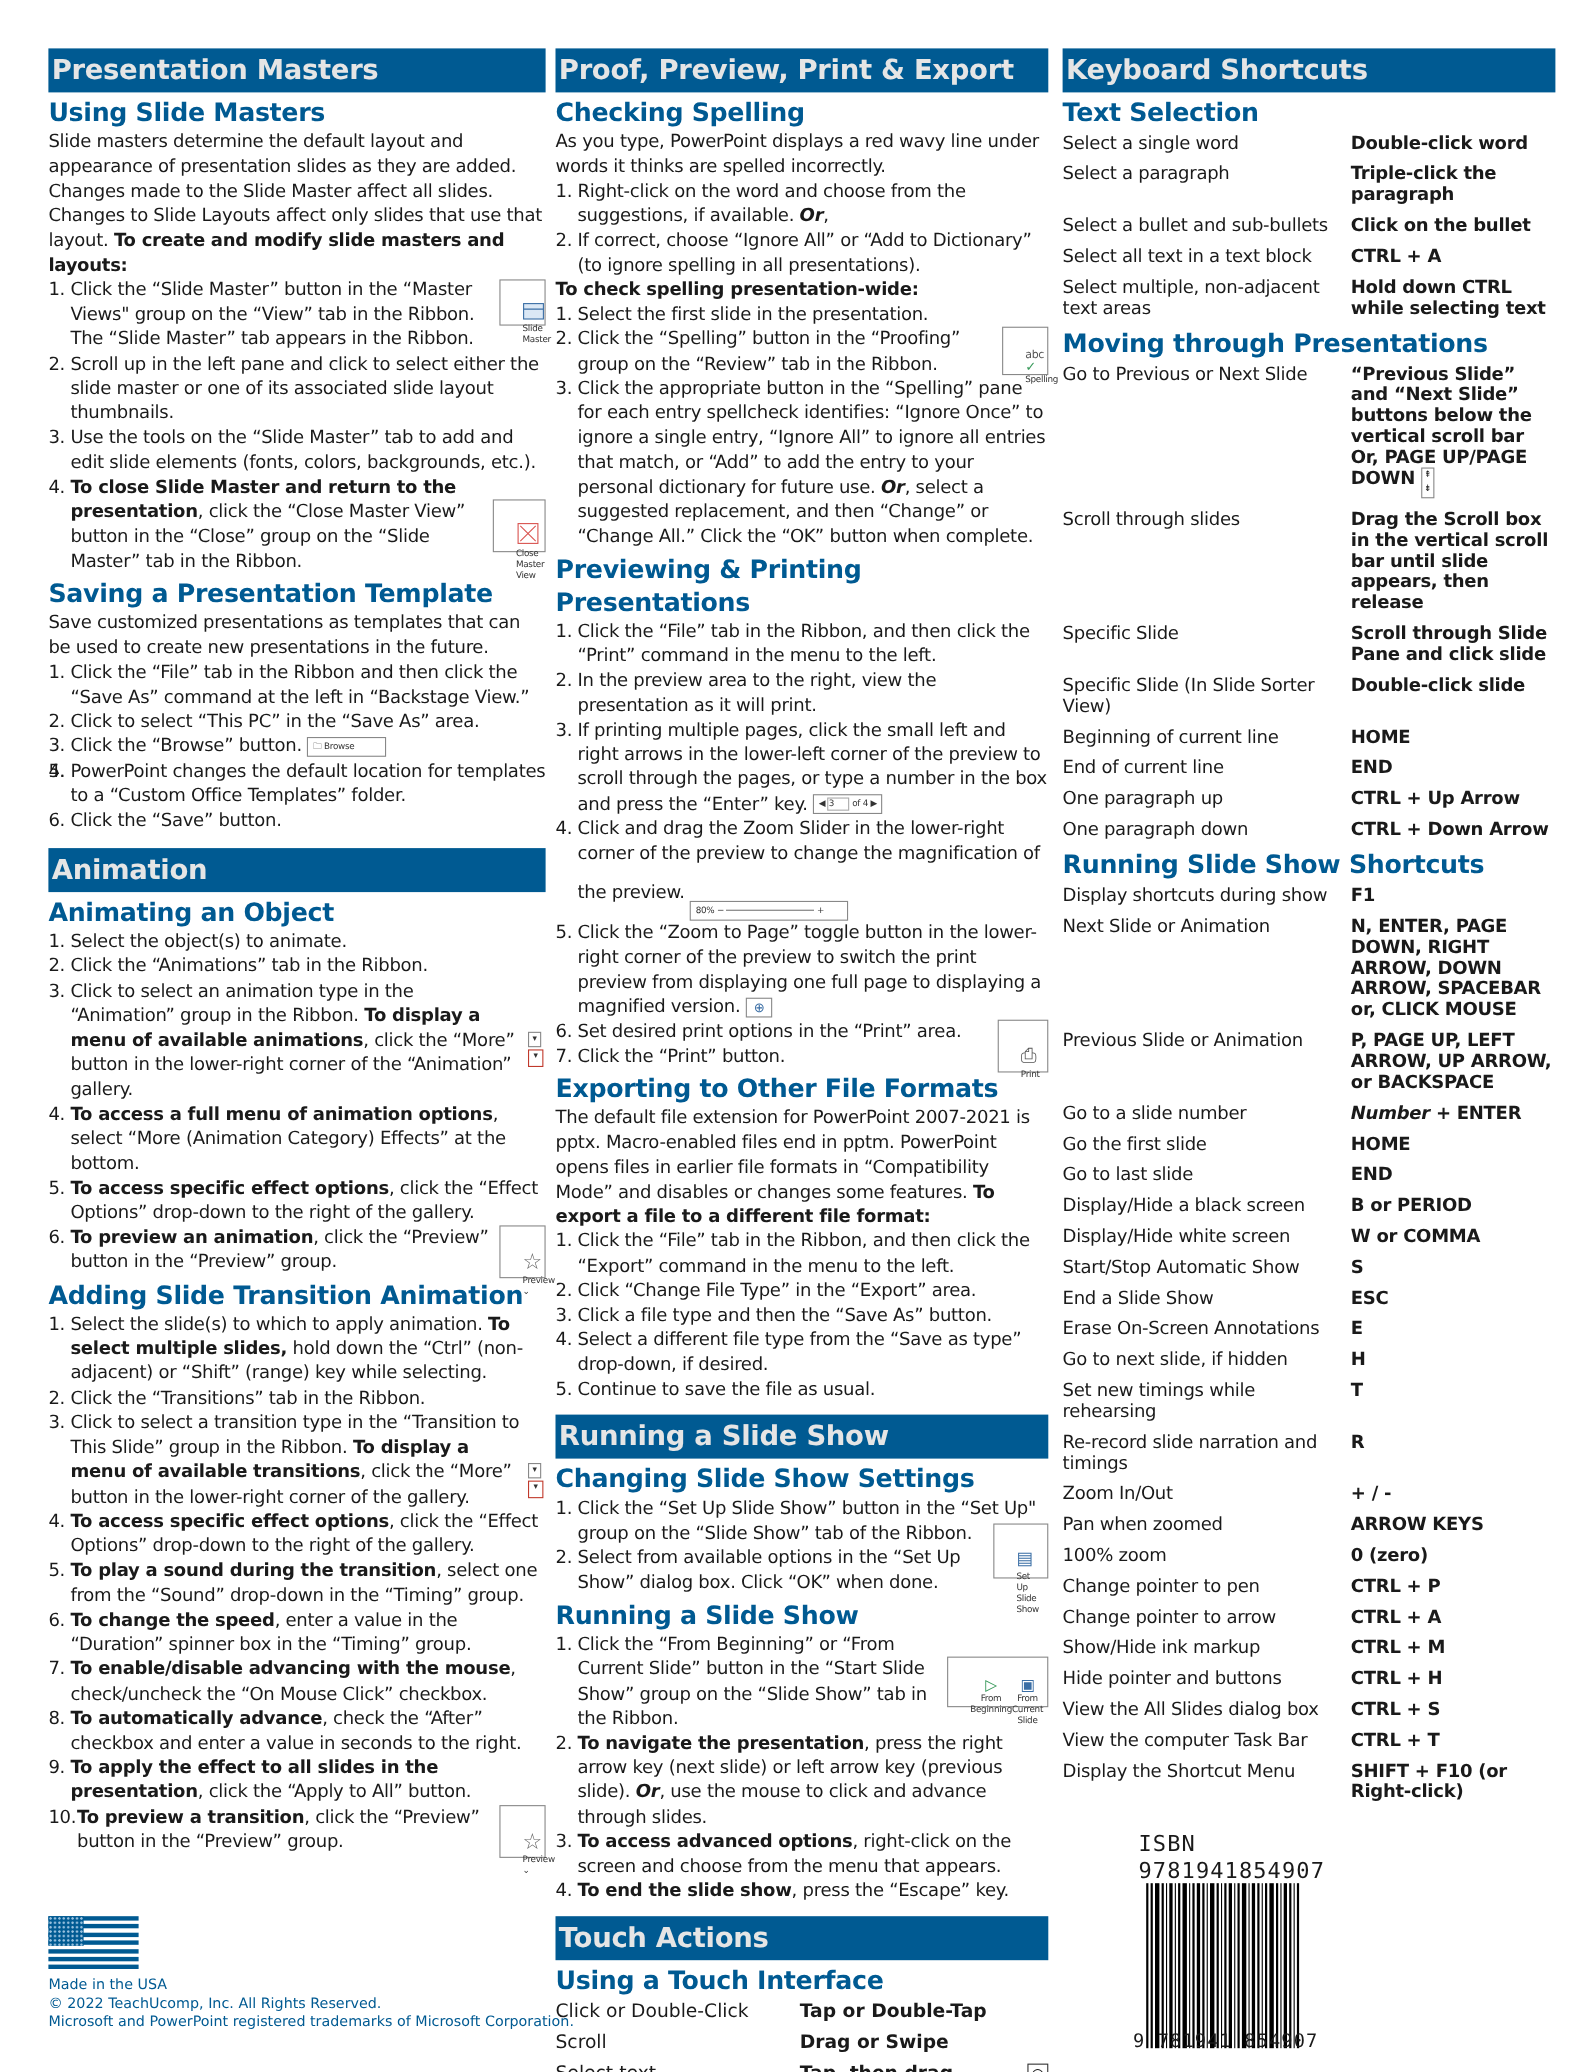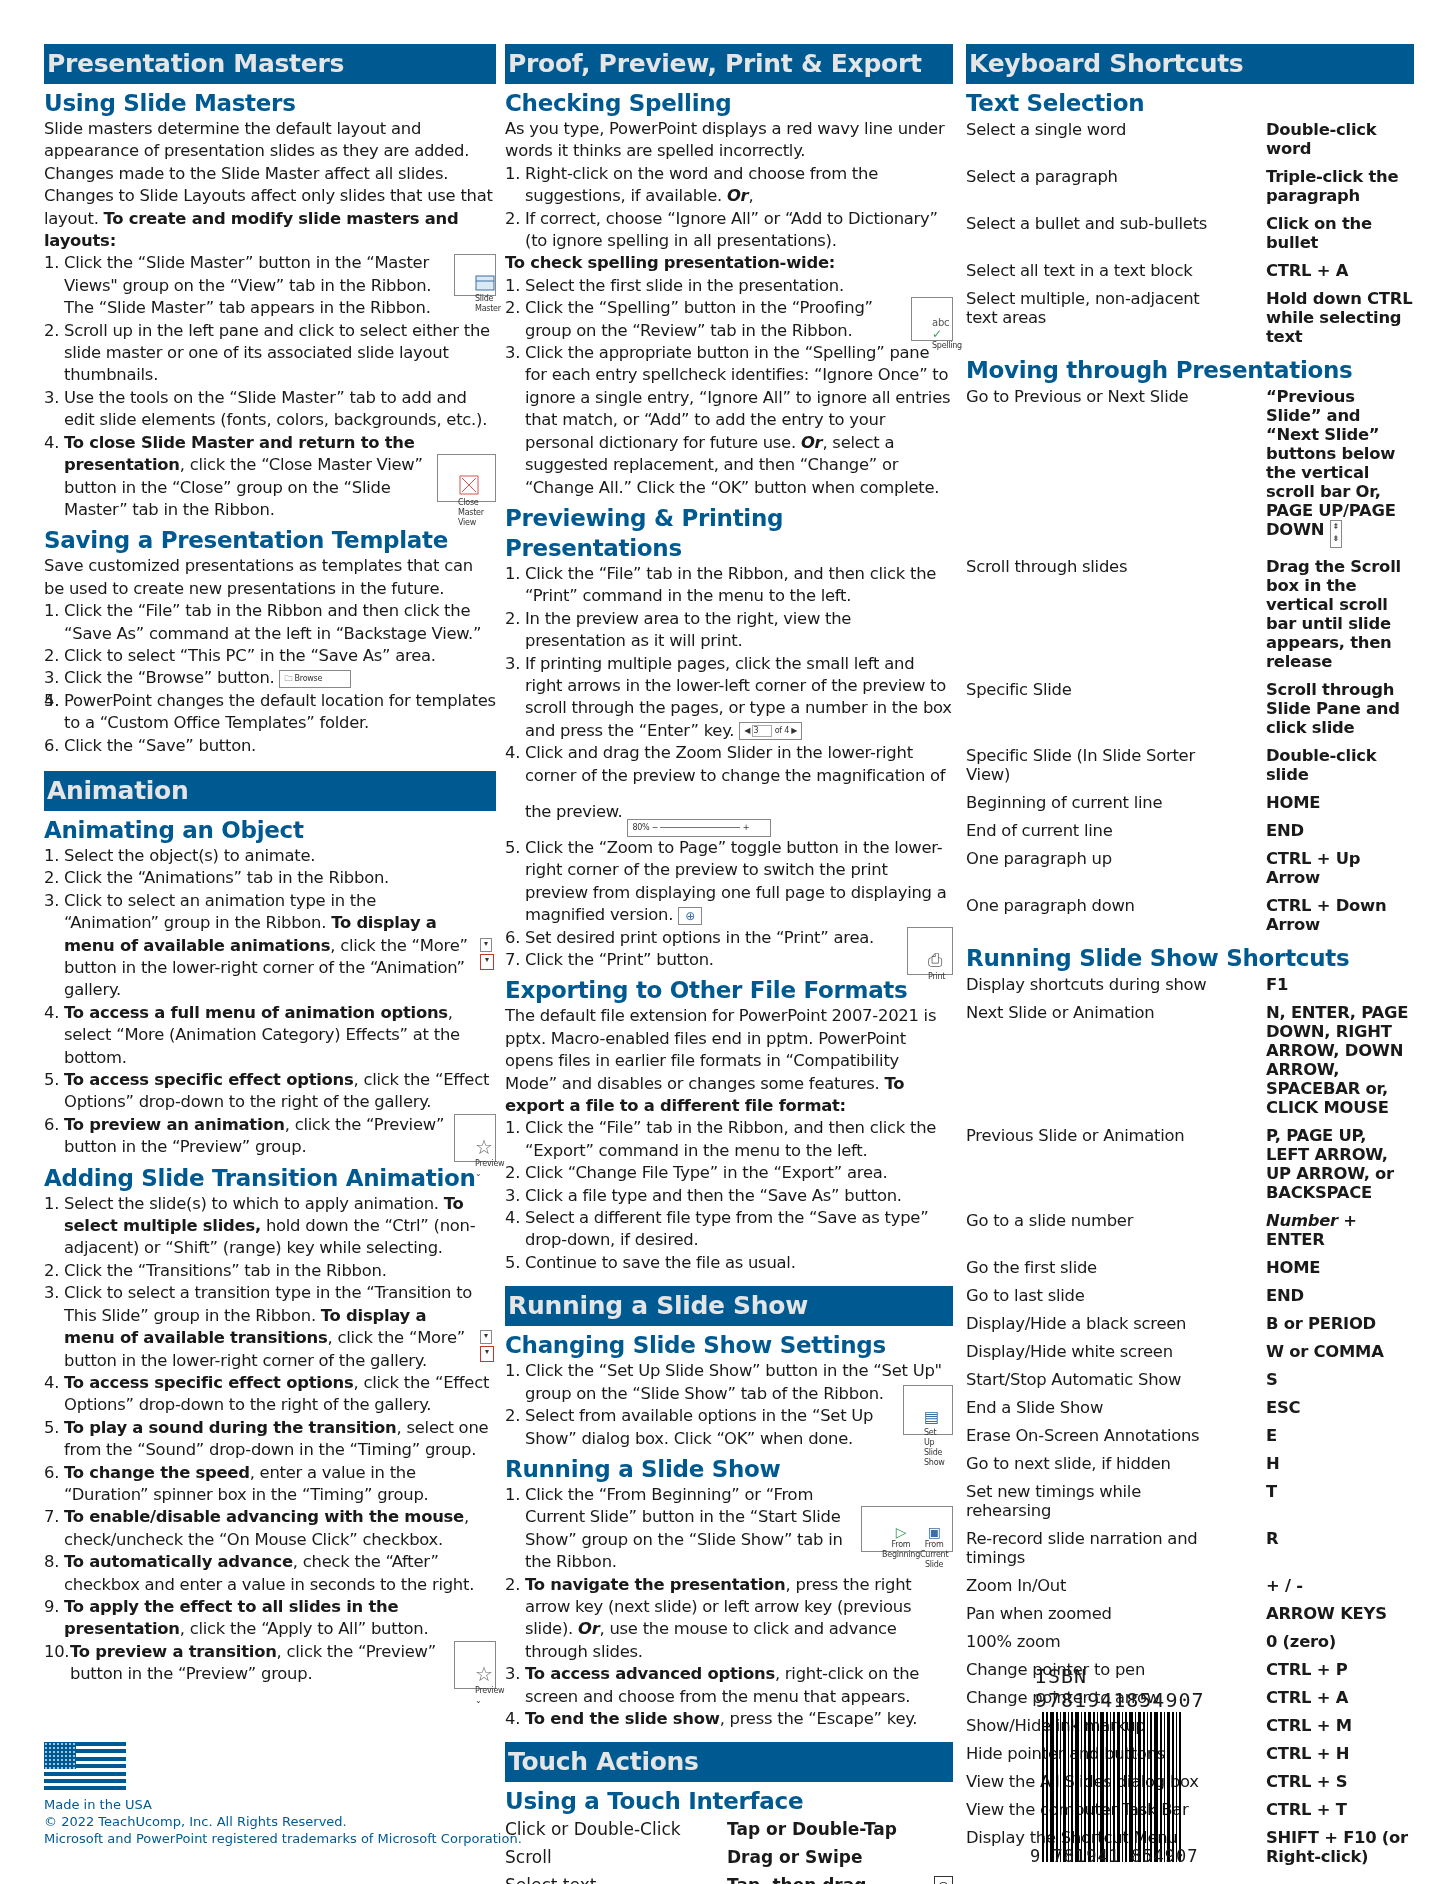--- a/index.html
+++ b/index.html
@@ -28,21 +28,21 @@
   b { font-weight: bold; }
   .icon-box {
     float: right; border: 1px solid #888; background: #fff;
     font-size: 8px; color: #333; text-align: center; line-height: 10px;
     margin-left: 6px; padding: 20px;
   }
   .inline-box {
     display: inline-block; border: 1px solid #888; vertical-align: middle;
     font-size: 8px; color: #333; height: 18px; line-height: 16px; padding: 0 4px;
   }
-  .kb-row { display: flex; font-size: 16.4px; line-height: 19px; margin-bottom: 9px; letter-spacing: -0.25px; gap: 38px; }
+  .kb-row { display: flex; font-size: 16.4px; line-height: 19px; margin-bottom: 9px; letter-spacing: -0.25px; }
   .kb-row .act { width: 262px; flex: none; }
   .kb-row .key { font-weight: bold; flex: 1; }
   .touch-row { display: flex; font-size: 17px; line-height: 19px; margin-bottom: 9px; }
   .touch-row .act { width: 222px; flex: none; }
   .touch-row .key { font-weight: bold; }
   .footer { position: absolute; left: 44px; top: 1742px; color: #005a92; font-size: 13px; line-height: 17px; }
   .flag { width: 82px; height: 52px; position: relative; margin-bottom: 2px; }
   .flag .stripe { height: 4px; background: #005a92; margin-bottom: 3.4px; }
   .flag .canton {
     position: absolute; left: 0; top: 0; width: 32px; height: 27px;
@@ -73,21 +73,21 @@
             <rect x="1" y="1" width="18" height="14" fill="#dbe8f5" stroke="#3a6ea5"></rect>
             <line x1="1" y1="6" x2="19" y2="6" stroke="#3a6ea5"></line>
           </svg><br><span>Slide Master</span>
       </span>
       <span>Click the “Slide Master” button in the “Master Views" group on the “View” tab in the Ribbon. The “Slide Master” tab appears in the Ribbon.</span>
     </li>
     <li><span class="num">2.</span><span>Scroll up in the left pane and click to select either the slide master or one of its associated slide layout thumbnails.</span></li>
     <li><span class="num">3.</span><span>Use the tools on the “Slide Master” tab to add and edit slide elements (fonts, colors, backgrounds, etc.).</span></li>
     <li>
       <span class="num">4.</span>
-      <span class="icon-box" style="width:59px;height:48px;margin-top:22px;">
+      <span class="icon-box" style="width:48px;height:48px;margin-top:22px;">
         <svg width="22" height="20" viewBox="0 0 22 20">
             <rect x="2" y="1" width="18" height="18" fill="#fff" stroke="#d9534f"></rect>
             <line x1="4" y1="3" x2="18" y2="17" stroke="#d9534f"></line>
             <line x1="18" y1="3" x2="4" y2="17" stroke="#d9534f"></line>
           </svg><br><span>Close Master View</span>
       </span>
       <b>To close Slide Master and return to the presentation</b><span>, click the “Close Master View” button in the “Close” group on the “Slide Master” tab in the Ribbon.</span>
     </li>
   </ol>
 

